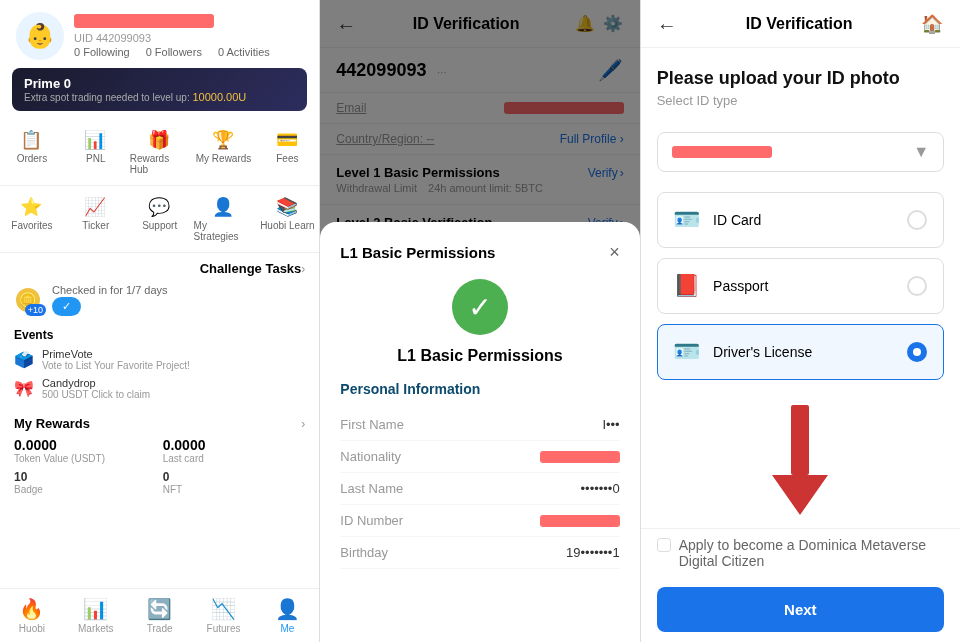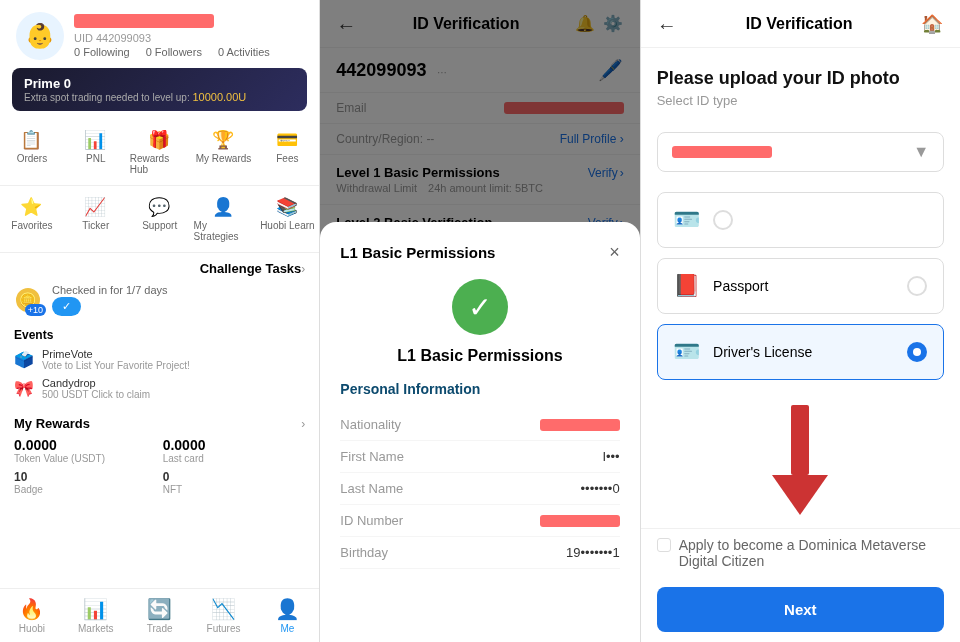--- a/index.html
+++ b/index.html
@@ -164,21 +164,21 @@
     }
     .p2-uid-val { font-size: 18px; font-weight: 700; }
     .p2-uid-badge { font-size: 10px; color: #999; margin-left: 6px; }
     .p2-profile-icon { font-size: 20px; color: #666; }
 
     .p2-email-row, .p2-country-row {
       display: flex; align-items: center; justify-content: space-between;
       padding: 8px 16px;
       border-bottom: 1px solid #f0f0f0;
     }
-    .p2-label { font-size: 12px; color: #999; }
+    .p2-label { font-size: 12px; color: #999; text-decoration: underline; }
     .p2-redacted { background: #ff6b6b; height: 12px; width: 120px; border-radius: 3px; display: inline-block; }
     .p2-full-profile { font-size: 12px; color: #1a73e8; display: flex; align-items: center; gap: 2px; }
 
     .p2-level { padding: 10px 16px; border-bottom: 1px solid #f0f0f0; }
     .p2-level-header { display: flex; align-items: center; justify-content: space-between; }
     .p2-level-title { font-size: 13px; font-weight: 600; }
     .p2-verify-btn { font-size: 12px; color: #1a73e8; display: flex; align-items: center; gap: 2px; }
     .p2-level-desc { font-size: 11px; color: #999; margin-top: 2px; }
 
     
@@ -538,26 +538,26 @@
         <span class="p2-modal-title">L1 Basic Permissions</span>
         <span class="p2-modal-close">×</span>
       </div>
 
       <div class="p2-modal-icon">✓</div>
       <div class="p2-modal-perm-title">L1 Basic Permissions</div>
 
       <div class="p2-modal-info-title">Personal Information</div>
 
       <div class="p2-info-row">
+        <span class="p2-info-label">First Name</span>
+        <span class="p2-info-value">I•••</span>
+      </div>
+      <div class="p2-info-row">
         <span class="p2-info-label">Nationality</span>
         <span class="p2-info-value redacted"></span>
-      </div>
-      <div class="p2-info-row">
-        <span class="p2-info-label">First Name</span>
-        <span class="p2-info-value">I•••</span>
       </div>
       <div class="p2-info-row">
         <span class="p2-info-label">Last Name</span>
         <span class="p2-info-value">•••••••0</span>
       </div>
       <div class="p2-info-row">
         <span class="p2-info-label">ID Number</span>
         <span class="p2-info-value redacted"></span>
       </div>
       <div class="p2-info-row">
@@ -583,20 +583,21 @@
     <div class="p3-upload-title">Please upload your ID photo</div>
     <div class="p3-upload-sub">Select ID type</div>
 
     <div class="p3-dropdown">
       <span class="p3-dropdown-val"></span>
       <span class="p3-dropdown-arrow">▼</span>
     </div>
 
     <div class="p3-option">
       <span class="p3-option-icon">🪪</span>
+      <span class="p3-option-label">ID Card</span>
       <div class="p3-radio"></div>
     </div>
 
     <div class="p3-option">
       <span class="p3-option-icon">📕</span>
       <span class="p3-option-label">Passport</span>
       <div class="p3-radio"></div>
     </div>
 
     <div class="p3-option selected">

